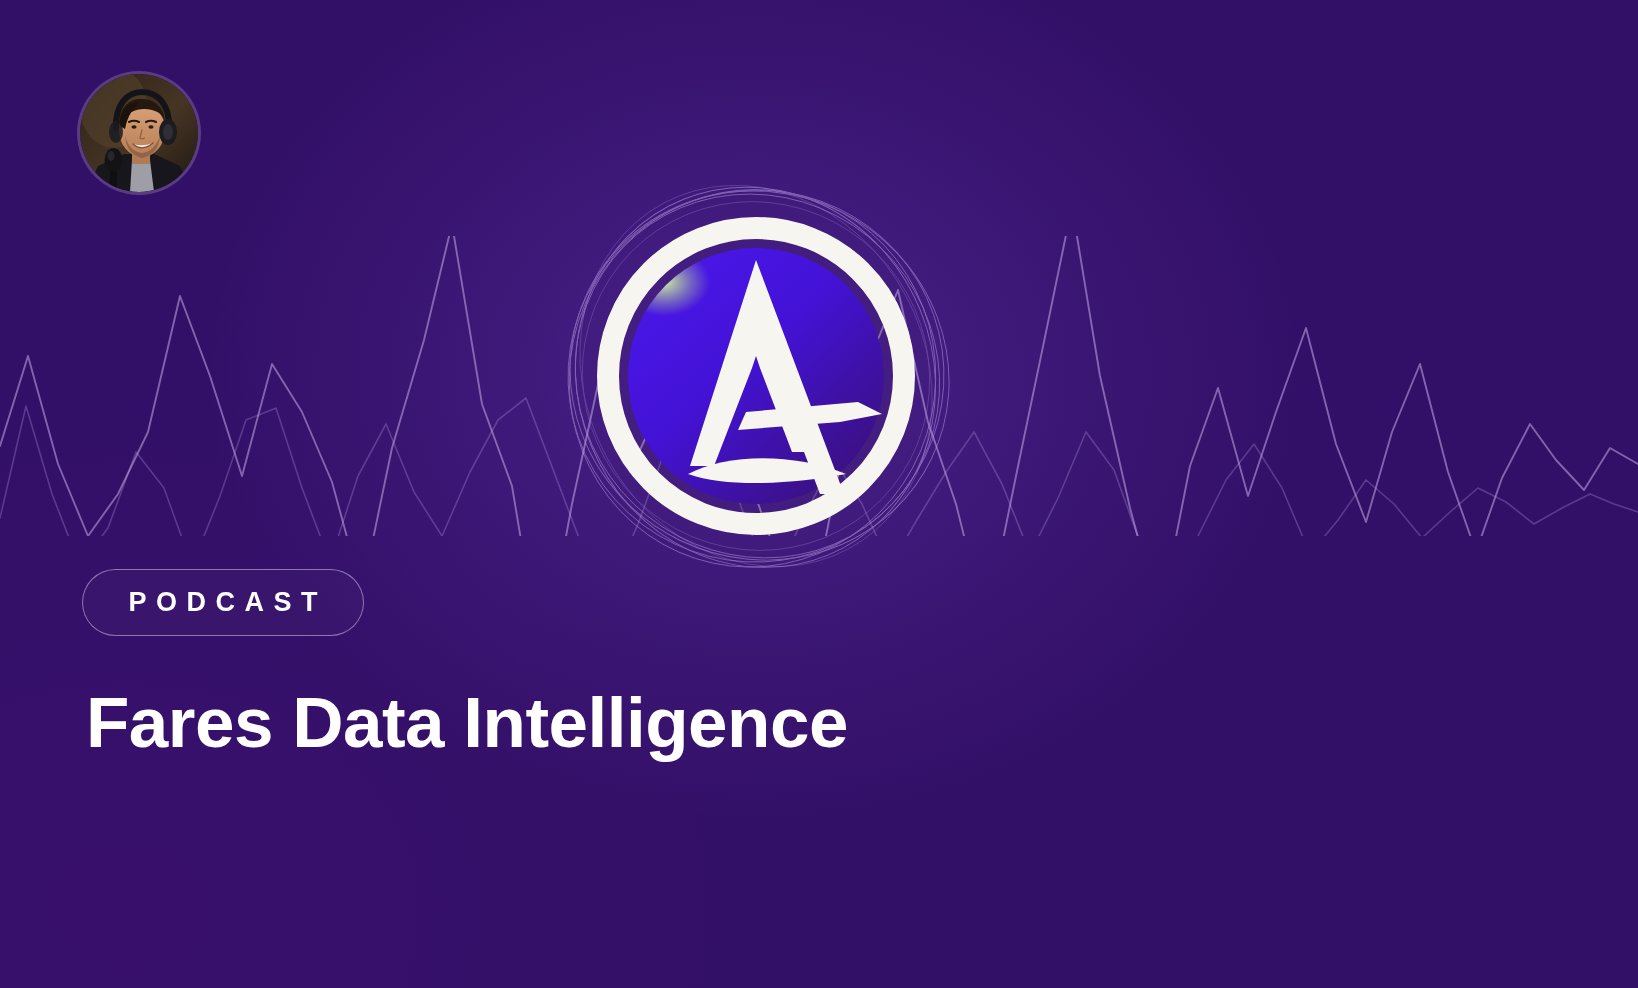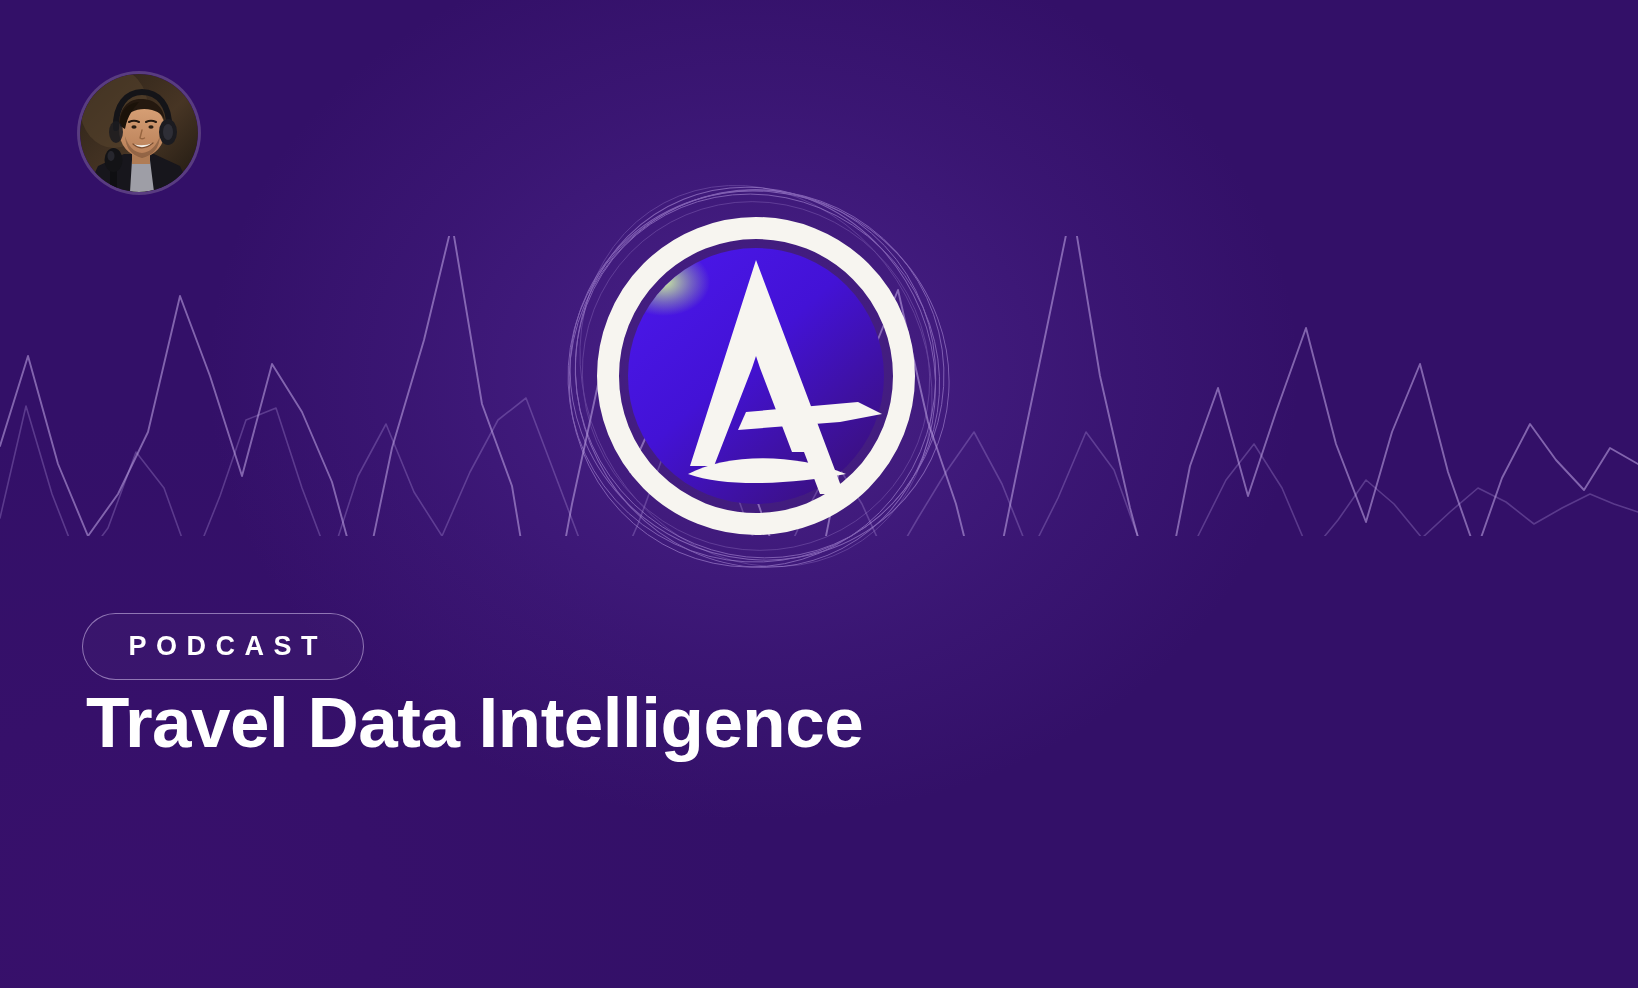--- a/index.html
+++ b/index.html
@@ -66,21 +66,20 @@
     position:absolute;
     left:82px; top:569px;
     height:67px;
     padding:0 36px;
     display:flex;
     align-items:center;
     justify-content:flex-start;
     border:1.6px solid rgba(197,178,225,0.62);
     border-radius:999px;
     background:rgba(255,255,255,0.025);
-    margin-top:44px;
   }
   #badge-text {
     color:#ffffff;
     font-size:27px;
     font-weight:600;
     letter-spacing:9.5px;
     line-height:1;
     text-indent:9.5px;
     white-space:nowrap;
   }
@@ -244,15 +243,15 @@
                  C130 238 196 236 250 258
                  C196 268 132 272 92 258 Z"></path>
       </g>
     </svg>
   </div>
 
   <div id="badge">
     <span id="badge-text">PODCAST</span>
   </div>
 
-  <div id="title">Travel Data Intelligence</div>
+  <div id="title">Fares Data Intelligence</div>
 
 </div>
 
 </body></html>

